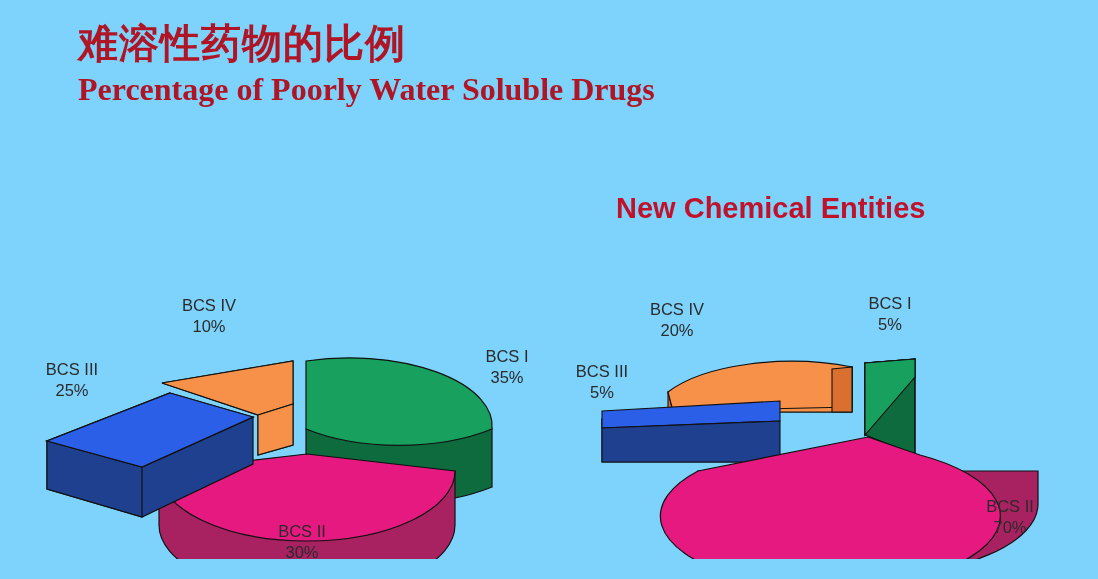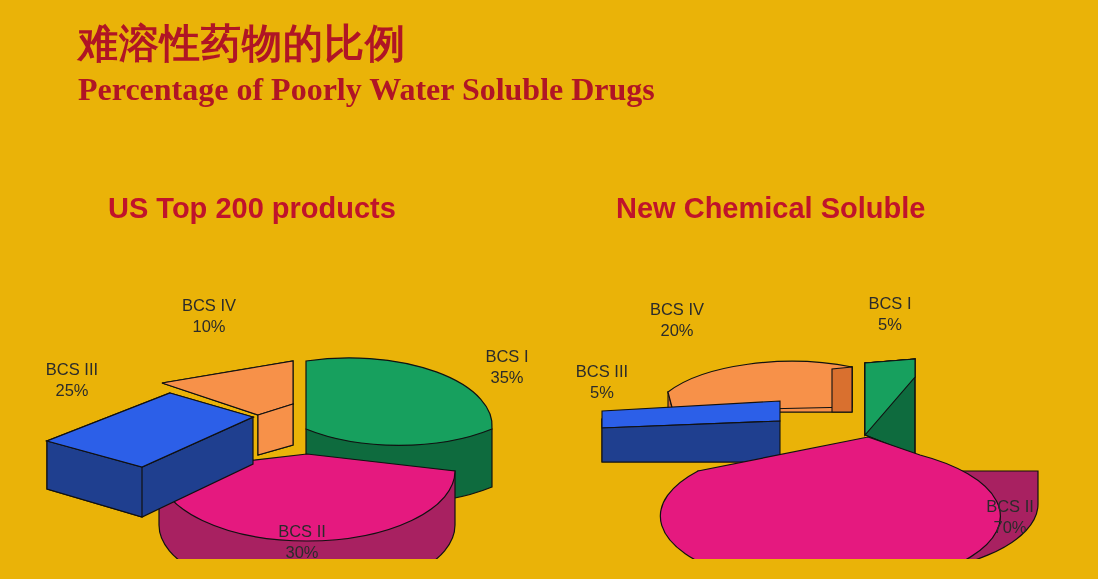--- a/index.html
+++ b/index.html
@@ -3,21 +3,21 @@
 <meta charset="utf-8">
 <style>
   html,body{margin:0;padding:0;}
   body{
     width:1098px;height:579px;
     background:#ffffff;
     font-family:"Liberation Sans", sans-serif;
     overflow:hidden;
     position:relative;
   }
-  #slide{position:absolute;inset:0;background:#eab308;}
+  #slide{position:absolute;inset:0;background:#7dd3fc;}
 
   
   .title-block{position:absolute;left:78px;top:22px;}
   .title-cn{
     font-family:"Liberation Sans", sans-serif;
     font-size:40px;font-weight:bold;color:#B01525;
     letter-spacing:1px;line-height:1.05;white-space:nowrap;
   }
   .title-en{
     font-family:"Liberation Serif", serif;
@@ -49,22 +49,21 @@
 </head>
 <body>
 
 <div id="slide">
 
   <div class="title-block">
     <div class="title-cn">难溶性药物的比例</div>
     <div class="title-en">Percentage of Poorly Water Soluble Drugs</div>
   </div>
 
-  <div class="chart-heading" id="heading-left">US Top 200 products</div>
-  <div class="chart-heading" id="heading-right">New Chemical Soluble</div>
+  <div class="chart-heading" id="heading-right">New Chemical Entities</div>
 
   <div class="chart-panel" id="chart-left">
     <svg viewBox="0 0 540 310" preserveAspectRatio="xMidYMid meet">
 
       <g>
         <path d="M296,180 L296,238 A143,68 0 0 0 482,238 L482,180 Z" fill="#0E6B3E" stroke="#111" stroke-width="1.2"></path>
         <path d="M296,180 A143,68 0 0 1 482,180 A143,68 0 0 1 296,180 Z" fill="none"></path>
         <path d="M296,180 L296,112 A143,68 0 0 1 482,180 A143,68 0 0 1 296,180 Z" fill="#17A05E" stroke="#111" stroke-width="1.2"></path>
       </g>
 

